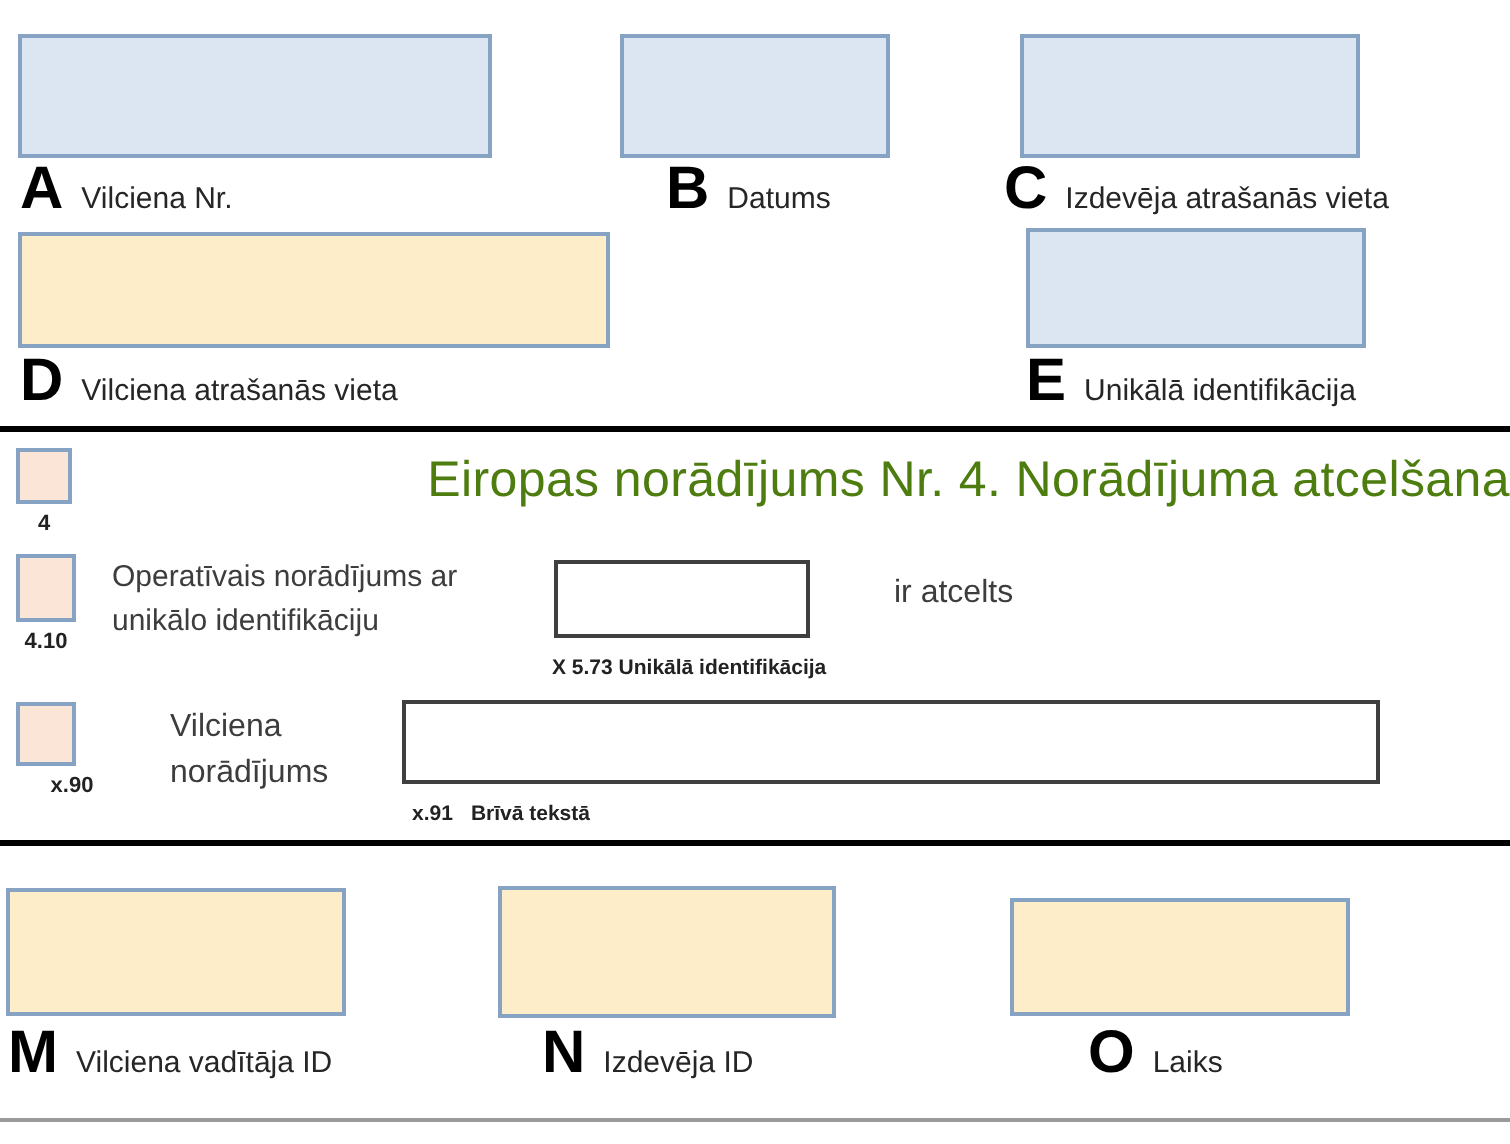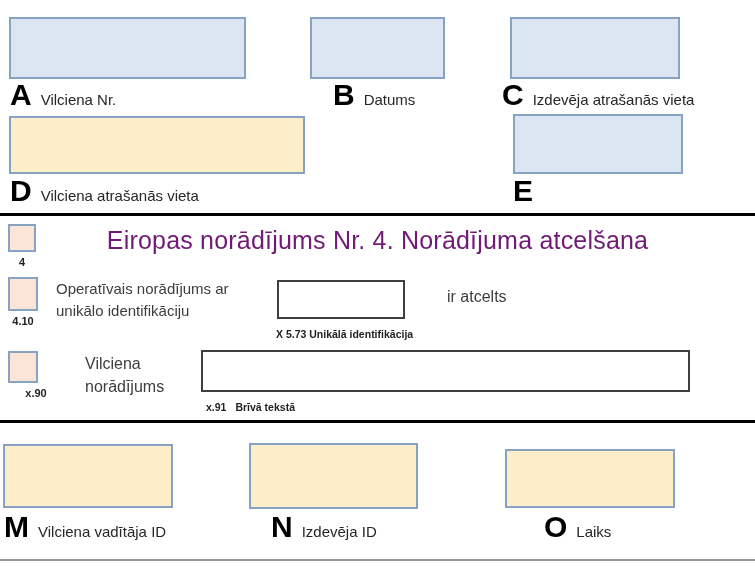--- a/index.html
+++ b/index.html
@@ -21,22 +21,22 @@
   .box.pink{background:var(--pink-fill);border:2px solid var(--blue-border);}
   .box.white{background:#ffffff;border:2px solid var(--dark-border);}
 
   .field-label{position:absolute;display:flex;align-items:baseline;gap:9px;white-space:nowrap;}
   .field-label .letter{font-size:30px;font-weight:700;color:#000;line-height:1;}
   .field-label .text{font-size:15px;color:#262626;}
 
   .sep{position:absolute;left:0;width:755px;height:3px;background:#000;}
   .sep.faint{height:2px;background:#9a9a9a;}
 
-  .title{position:absolute;left:0;top:222px;width:755px;text-align:center;
-         font-size:25px;line-height:36px;color:#701a75;letter-spacing:0.2px;}
+  .title{position:absolute;left:0;top:222px;width:755px;text-align:right;
+         font-size:25px;line-height:36px;color:#4d7c0f;letter-spacing:0.2px;}
 
   .code-label{position:absolute;font-size:11px;font-weight:700;color:#222;text-align:center;}
   .desc{position:absolute;font-size:15px;line-height:22px;color:var(--gray-ink);}
   .desc.big{font-size:16px;line-height:23px;}
   .suffix{position:absolute;font-size:16px;color:var(--gray-ink);margin-left:28px;}
   .caption{position:absolute;font-size:10.5px;font-weight:700;color:#222;white-space:nowrap;}
   .caption .cap-text{margin-left:9px;}
 </style>
 </head>
 <body>
@@ -63,20 +63,21 @@
 
   <div class="box yellow" style="left:9px;top:116px;width:296px;height:58px;"></div>
   <div class="field-label" style="left:10px;top:176px;">
     <span class="letter">D</span>
     <span class="text">Vilciena atrašanās vieta</span>
   </div>
 
   <div class="box blue" style="left:513px;top:114px;width:170px;height:60px;"></div>
   <div class="field-label" style="left:513px;top:176px;">
     <span class="letter">E</span>
+    <span class="text">Unikālā identifikācija</span>
   </div>
 
   <div class="sep" style="top:213px;"></div>
 
   <div class="title">Eiropas norādījums Nr. 4. Norādījuma atcelšana</div>
 
   <div class="box pink" style="left:8px;top:224px;width:28px;height:28px;"></div>
   <div class="code-label" style="left:8px;top:256px;width:28px;">4</div>
 
   <div class="box pink" style="left:8px;top:277px;width:30px;height:34px;"></div>

